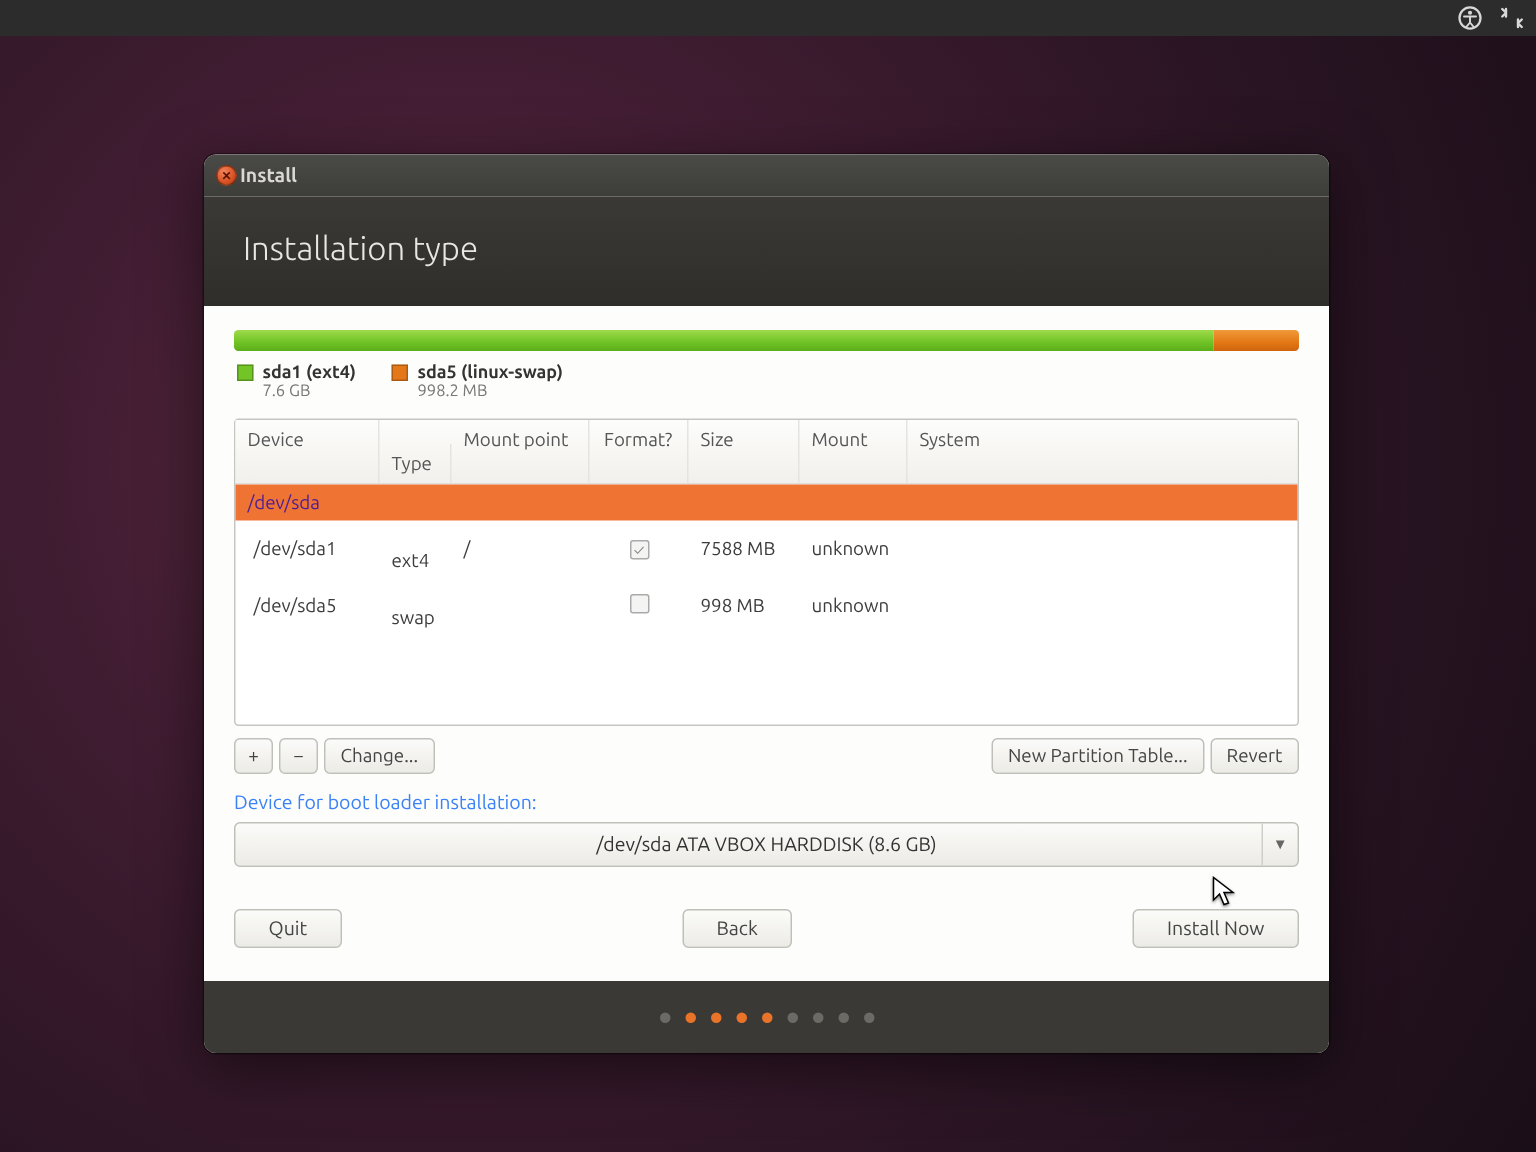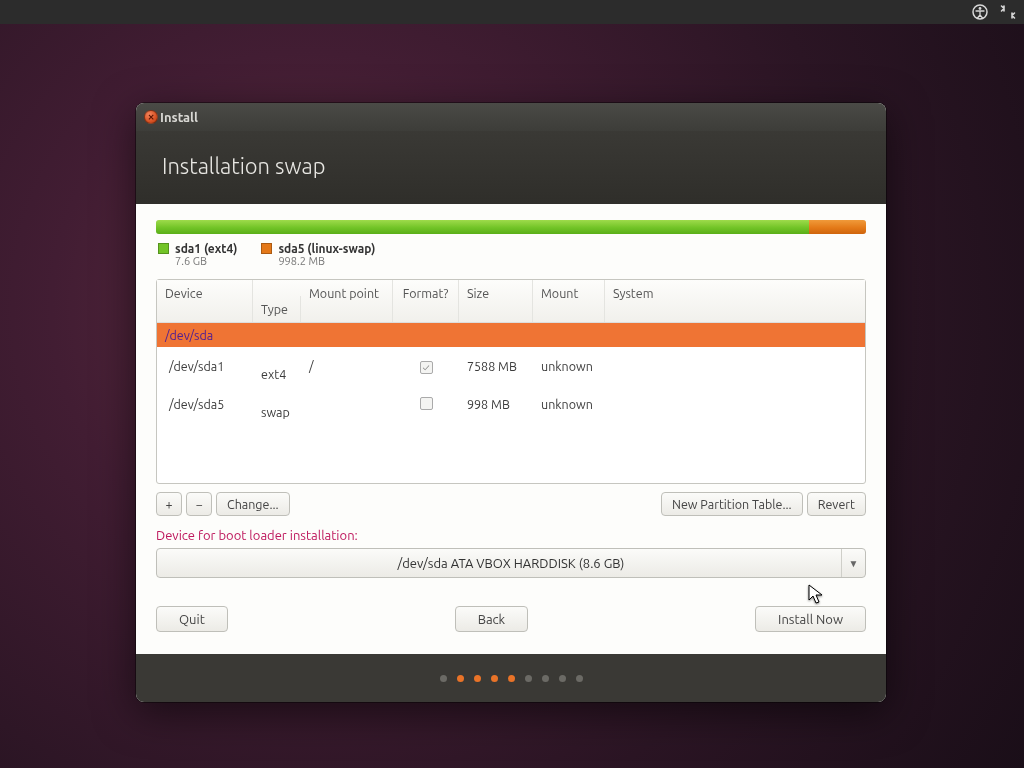--- a/index.html
+++ b/index.html
@@ -139,21 +139,21 @@
   border-radius: 4px;
   padding: 3px 10px;
   font-size: 12.5px;
   color:#444;
   cursor: pointer;
   min-height: 24px;
   display:inline-flex; align-items:center; justify-content:center;
 }
 .btn.square { width:26px; padding:0; }
 
-.bootlabel { margin-top: 12px; font-size: 13px; color:#be185d; }
+.bootlabel { margin-top: 12px; font-size: 13px; color:#3b82f6; }
 
 .dropdown {
   margin-top: 6px;
   width: 100%;
   height: 30px;
   border: 1px solid #bfbfb9;
   border-radius: 4px;
   background: linear-gradient(#fbfbf9,#ecebe6);
   display:flex; align-items:center;
   font-size: 13px;
@@ -206,21 +206,21 @@
         <path d="M4 2 L4 7 M4 4.5 L1.5 2 M4 4.5 L1.5 7  M12 9 L12 14 M12 11.5 L14.5 9 M12 11.5 L14.5 14" stroke="#d8d8d8" stroke-width="1.6" fill="none" stroke-linecap="round"></path>
       </svg>
   </span>
 </div>
 
 <div class="window">
   <div class="titlebar">
     <div class="close"></div>
     <span>Install</span>
   </div>
-  <div class="header">Installation swap</div>
+  <div class="header">Installation type</div>
 
   <div class="content">
 
     <div class="diskbar-wrap">
       <div class="diskbar">
         <div class="seg-green"></div>
         <div class="seg-orange"></div>
       </div>
     </div>
 

